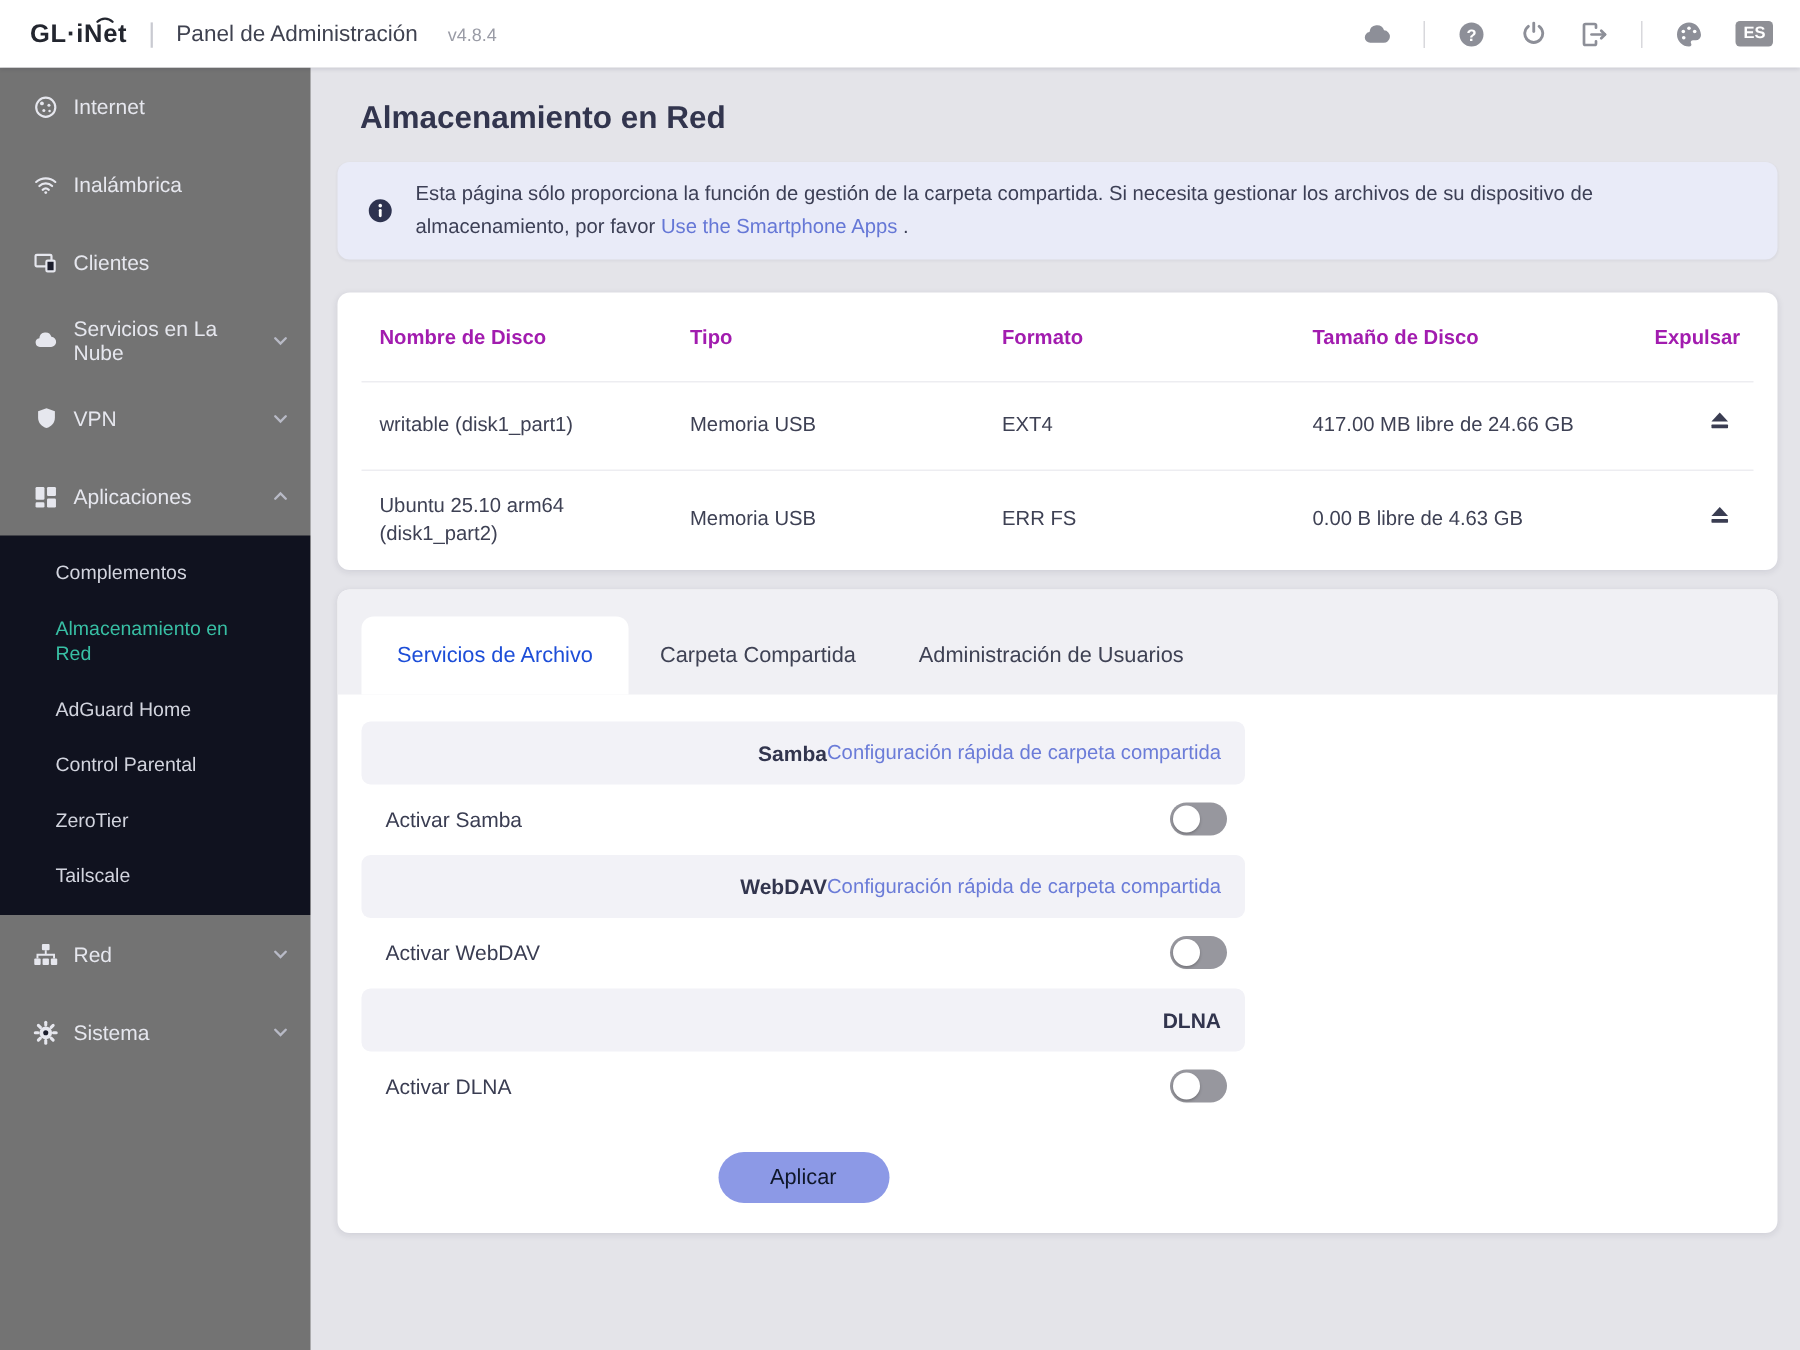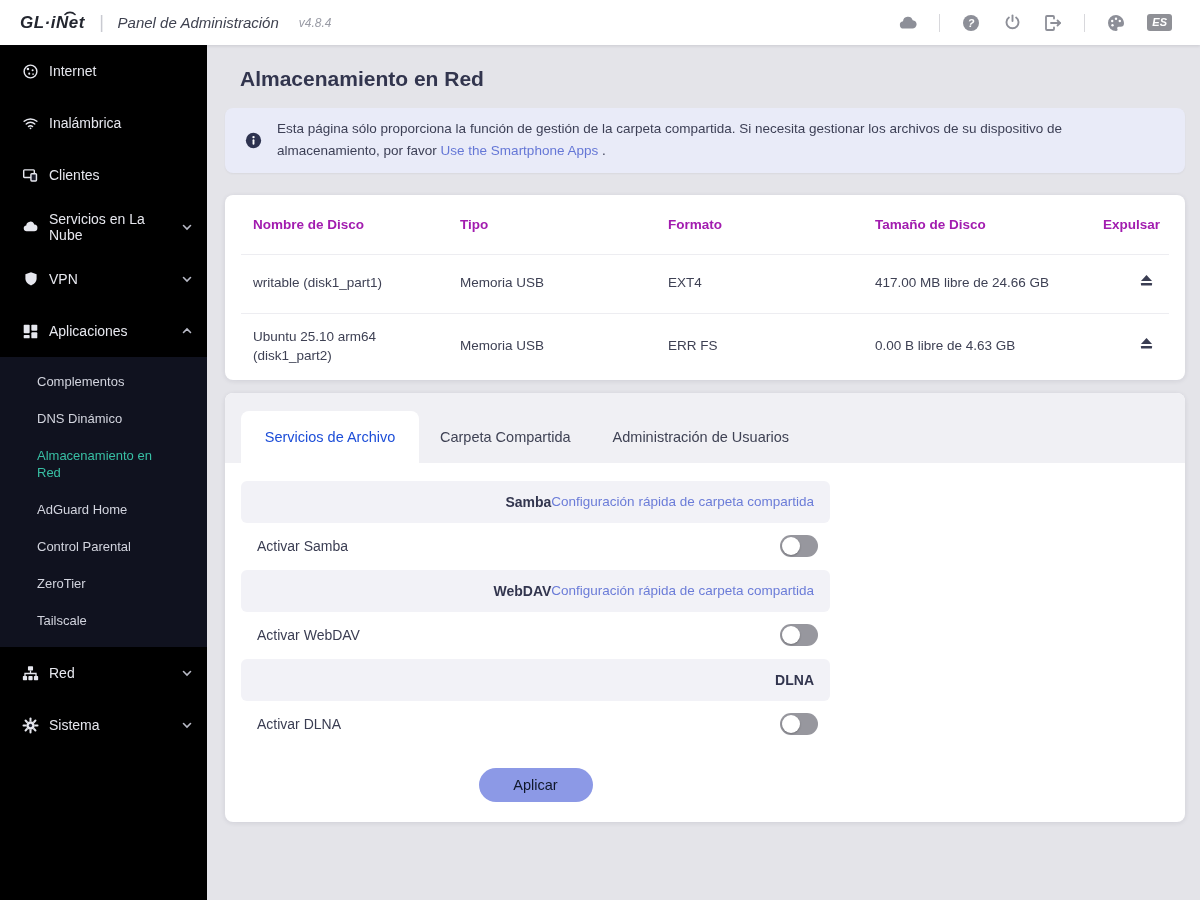--- a/index.html
+++ b/index.html
@@ -1,40 +1,40 @@
 <!DOCTYPE html>
 <html><head>
 <meta charset="utf-8">
 <style>
   * { margin:0; padding:0; box-sizing:border-box; }
   html,body { width:1200px; height:900px; overflow:hidden;
     font-family:"Liberation Sans","DejaVu Sans",sans-serif; background:#e4e4e9; }
 
   
   .topbar { height:45px; background:#ffffff; display:flex; align-items:center;
-    justify-content:space-between; padding:0 28px 0 20px; position:relative; z-index:5;
-    box-shadow:0 1px 3px rgba(20,20,40,.12);font-style:italic; }
+    justify-content:space-between; padding:0 18px 0 20px; position:relative; z-index:5;
+    box-shadow:0 1px 3px rgba(20,20,40,.12); }
   .topbar-left { display:flex; align-items:center; gap:14px; }
   .logo { font-size:17px; font-weight:bold; color:#23262f; letter-spacing:.5px; position:relative; }
   .logo .wifi-mark { position:absolute; left:44px; top:-4px; width:12px; height:7px; }
   .tb-divider { color:#c9cad1; font-size:18px; font-weight:300; }
   .panel-title { font-size:15px; color:#3f4250; }
   .panel-version { font-size:12px; color:#9a9ca6; margin-left:6px; }
   .topbar-right { display:flex; align-items:center; gap:21px; }
   .tb-icon { width:20px; height:20px; color:#8d8f98; display:flex; align-items:center;
     justify-content:center; cursor:pointer; }
   .tb-sep { width:1px; height:18px; background:#d8d8dc; }
   .lang-badge { background:#8f9096; color:#fff; font-size:11px; font-weight:bold;
     border-radius:3px; padding:3px 5px; line-height:1; cursor:pointer; }
 
   
   .body-wrap { display:flex; height:855px; }
 
   
-  .sidebar { width:207px; background:#000000; color:#e6e7ee; flex-shrink:0; overflow:hidden; }
+  .sidebar { width:207px; background:#737373; color:#e6e7ee; flex-shrink:0; overflow:hidden; }
   .side-item { height:52px; display:flex; align-items:center; padding:0 14px 0 22px;
     cursor:pointer; font-size:14px; }
   .side-item .s-icon { width:17px; height:17px; margin-right:10px; color:#e6e7ee;
     display:flex; align-items:center; justify-content:center; flex-shrink:0; }
   .side-item .s-label { flex:1; }
   .side-item .chev { width:12px; height:12px; color:#b8bac6; }
   .submenu { background:#10121f; padding:6px 0 8px 0; }
   .sub-item { padding:10px 14px 10px 37px; font-size:13px; color:#d2d4de;
     cursor:pointer; line-height:17px; }
   .sub-item.active { color:#38bfa4; }
@@ -233,21 +233,20 @@
       <span class="s-label">Aplicaciones</span>
       <span class="chev">
         <svg viewBox="0 0 12 12" width="12" height="12" fill="none" stroke="currentColor" stroke-width="1.6" stroke-linecap="round">
             <polyline points="2.5,7.5 6,4 9.5,7.5"></polyline>
           </svg>
       </span>
     </div>
 
     <div class="submenu">
       <div class="sub-item">Complementos</div>
-      <div class="sub-item">DNS Dinámico</div>
       <div class="sub-item active" style="width:175px;">Almacenamiento en Red</div>
       <div class="sub-item">AdGuard Home</div>
       <div class="sub-item">Control Parental</div>
       <div class="sub-item">ZeroTier</div>
       <div class="sub-item">Tailscale</div>
     </div>
 
     <div class="side-item">
       <span class="s-icon">
         <svg viewBox="0 0 20 20" width="17" height="17">

